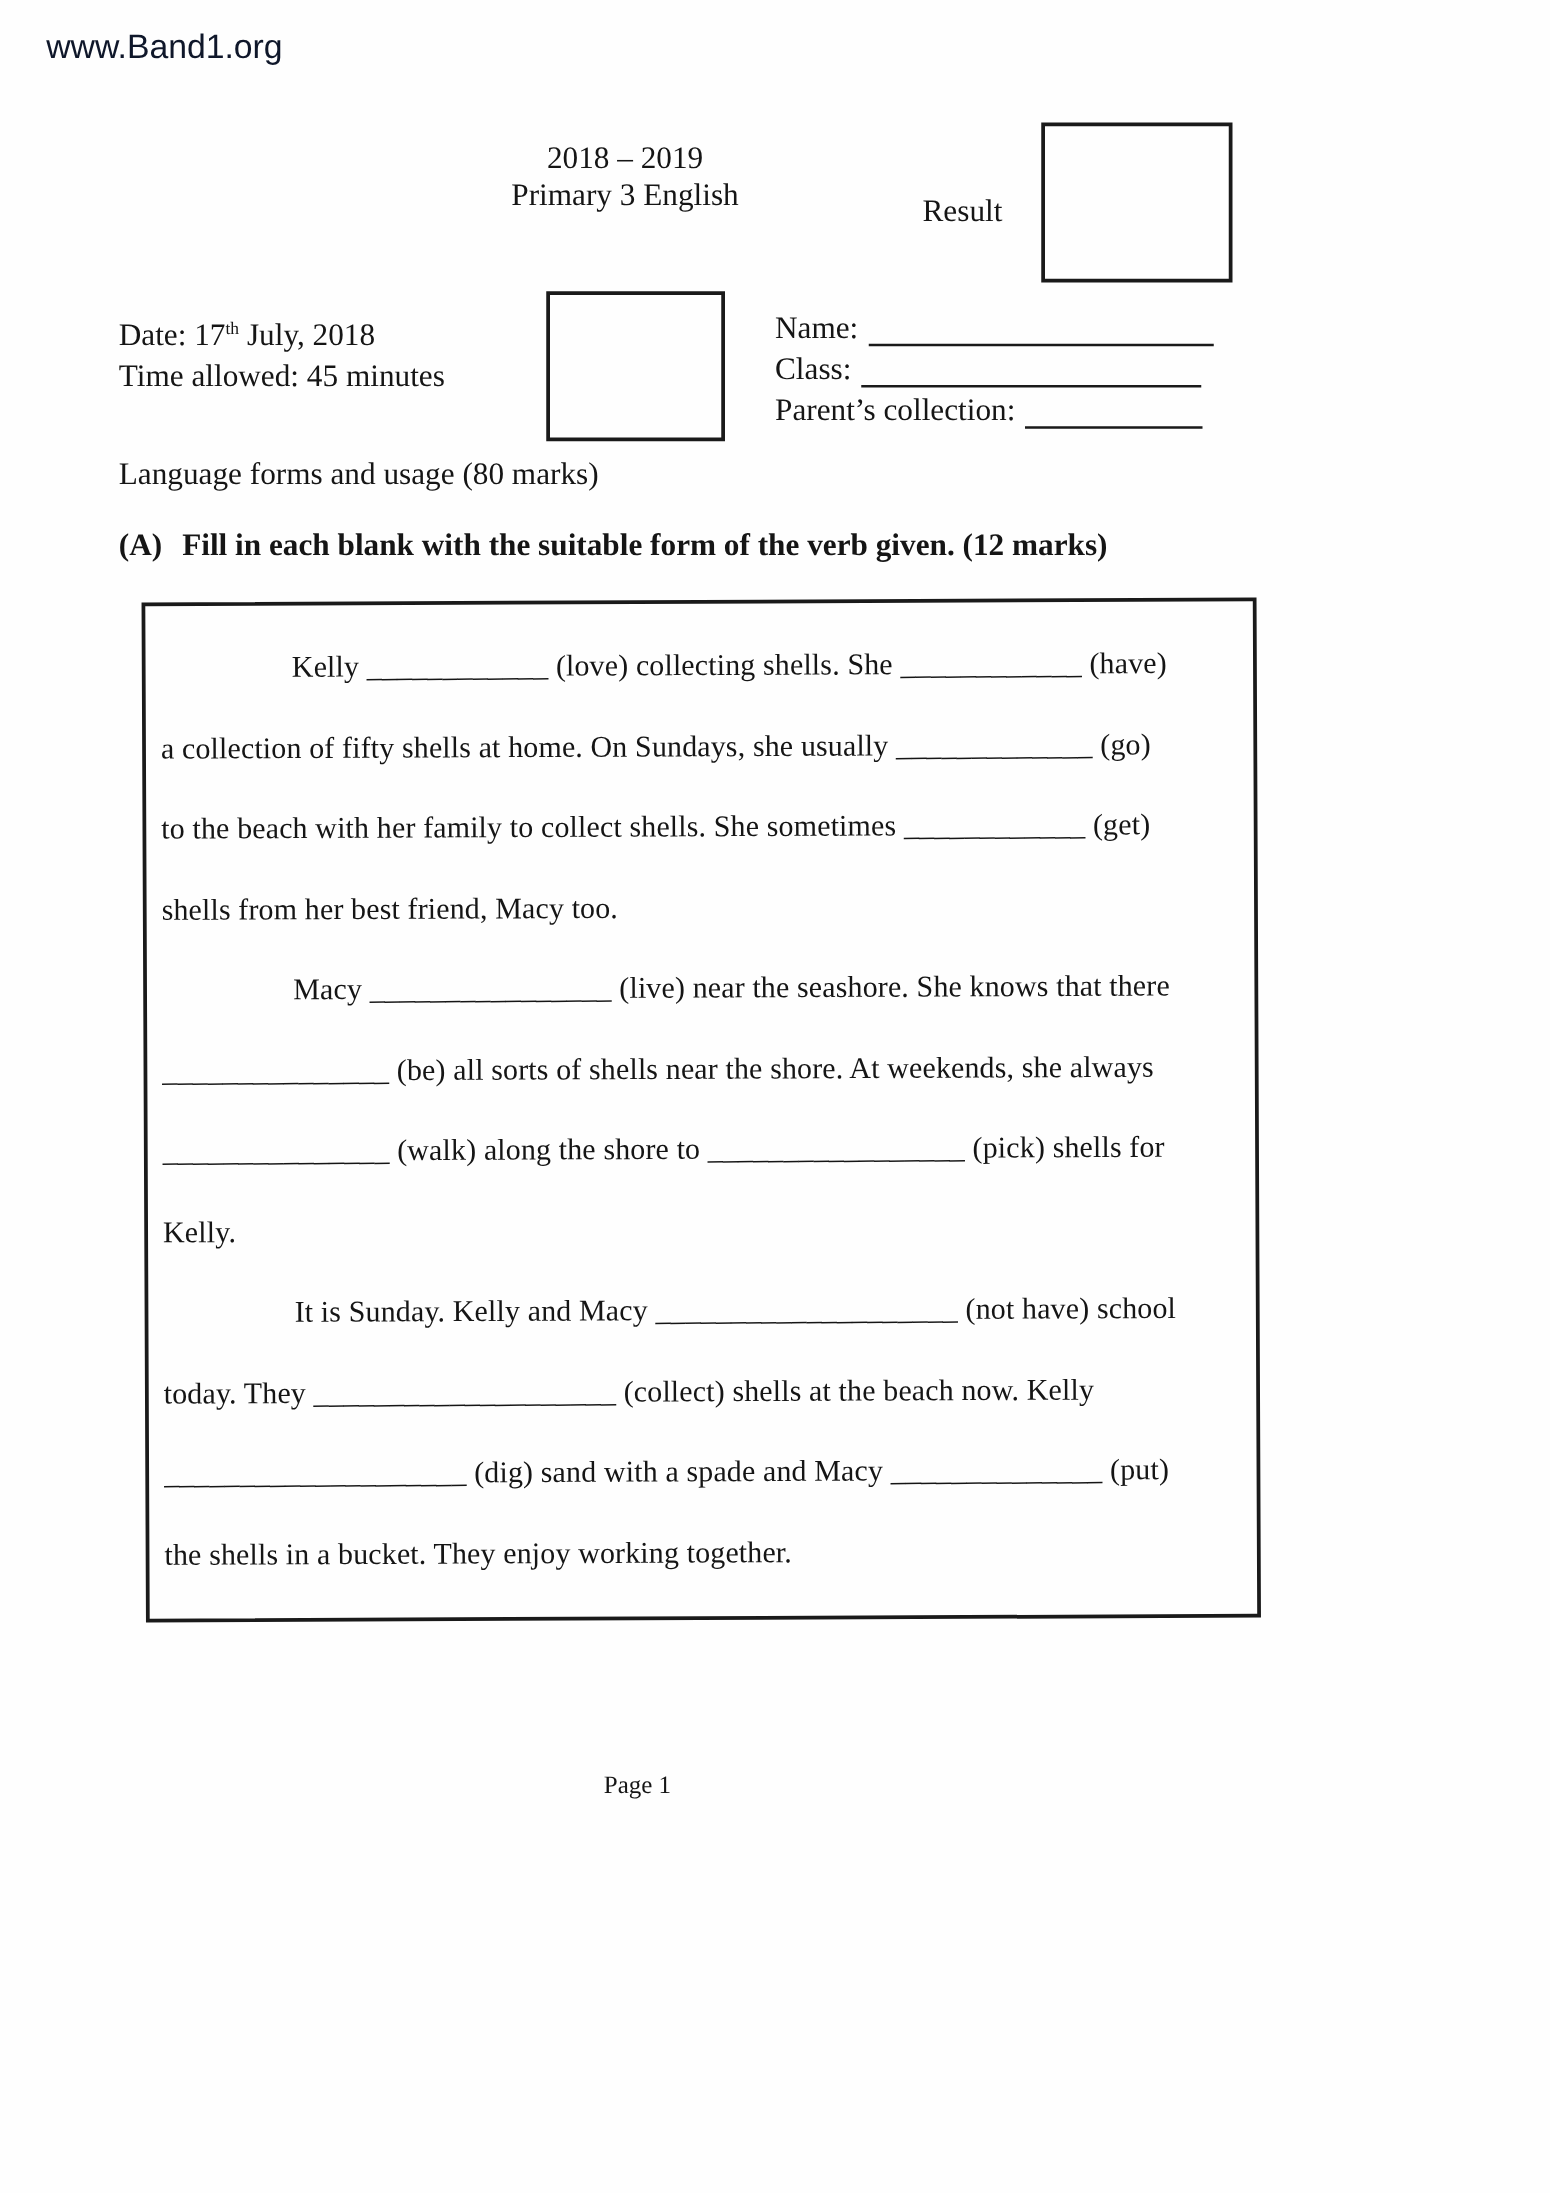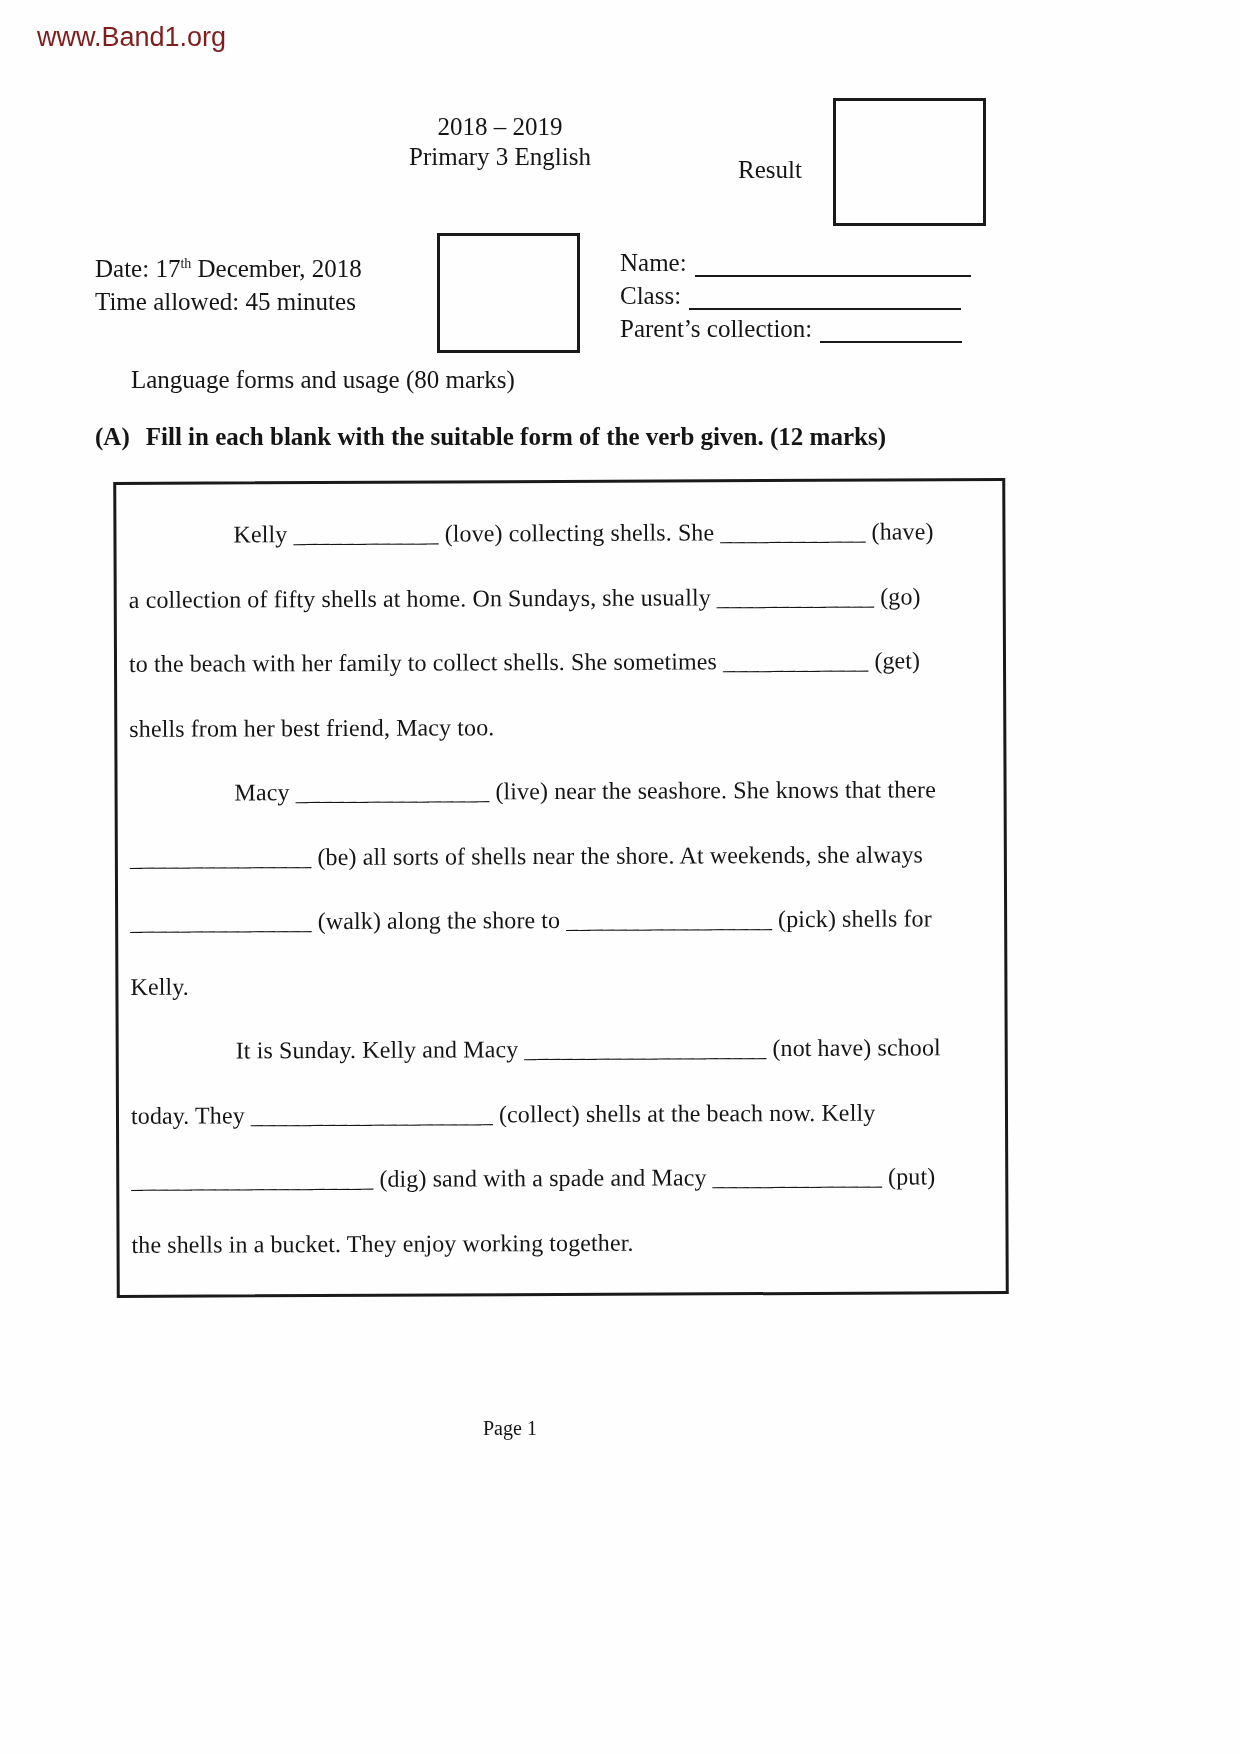--- a/index.html
+++ b/index.html
@@ -17,21 +17,21 @@
     overflow: hidden;
   }
 
   
   .watermark {
     position: absolute;
     left: 37px;
     top: 22px;
     font-family: "Liberation Sans", "DejaVu Sans", sans-serif;
     font-size: 27px;
-    color: #7f1d1d;
+    color: #0f172a;
   }
 
   
   .title-block {
     position: absolute;
     left: 340px;
     top: 112px;
     width: 320px;
     text-align: center;
     font-size: 25px;
@@ -97,21 +97,20 @@
   .line-name  { width: 276px; }
   .line-class { width: 272px; }
   .line-sig   { width: 142px; }
 
   
   .section-heading {
     position: absolute;
     left: 95px;
     top: 366px;
     font-size: 25px;
-    margin-left: 36px;
   }
   .instruction {
     position: absolute;
     left: 95px;
     top: 423px;
     font-size: 25px;
     font-weight: bold;
     white-space: nowrap;
   }
   .instruction .part-label { margin-right: 16px; }
@@ -155,21 +154,21 @@
 
   <div class="title-block">
     <div>2018 – 2019</div>
     <div>Primary 3 English</div>
   </div>
 
   <div class="result-label">Result</div>
   <div class="result-box"></div>
 
   <div class="date-block">
-    <div><span>Date: 17</span><sup>th</sup><span> December, 2018</span></div>
+    <div><span>Date: 17</span><sup>th</sup><span> July, 2018</span></div>
     <div>Time allowed: 45 minutes</div>
   </div>
 
   <div class="class-box"></div>
 
   <div class="student-block">
     <div class="student-row">
       <span>Name:</span>
       <span class="write-line line-name"></span>
     </div>

